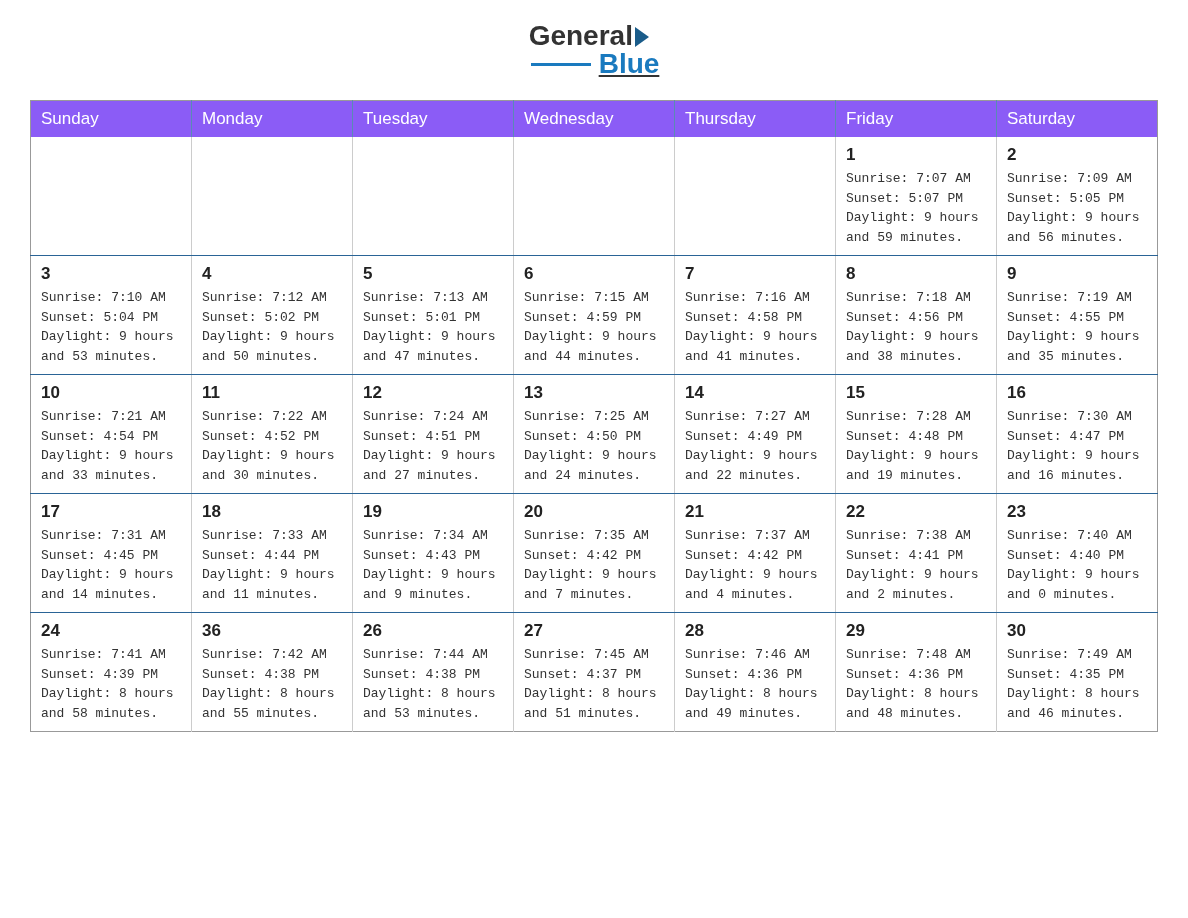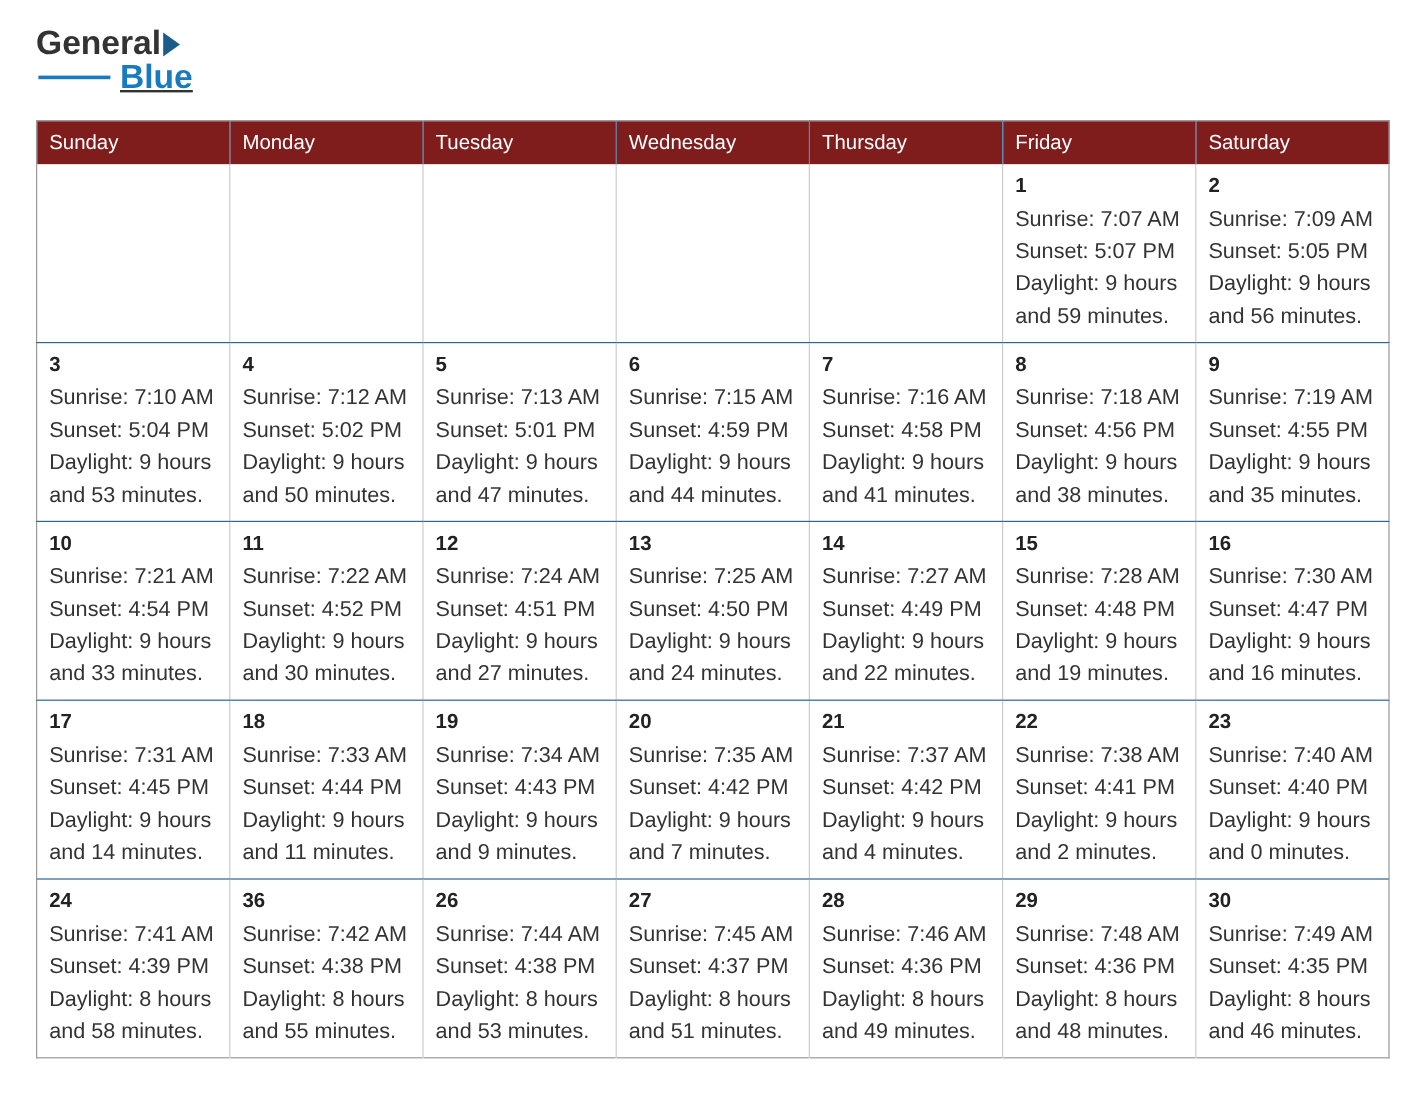--- a/index.html
+++ b/index.html
@@ -6,21 +6,21 @@
     body {
       font-family: Arial, sans-serif;
       background: #fff;
       color: #333;
       padding: 20px 30px;
       width: 1188px;
       min-height: 918px;
     }
     .header {
       display: flex;
-      justify-content: flex-start;
+      justify-content: center;
       align-items: flex-start;
       margin-bottom: 20px;
     }
     .logo {
       display: flex;
       flex-direction: column;
       align-items: flex-start;
     }
     .logo-text {
       display: flex;
@@ -57,21 +57,21 @@
       font-size: 22px;
       color: #555;
       margin-top: 4px;
     }
     .calendar {
       width: 100%;
       border-collapse: collapse;
       border: 1px solid #999;
     }
     .calendar th {
-      background-color: #7f1d1d;
+      background-color: #8b5cf6;
       color: #fff;
       padding: 8px 10px;
       text-align: left;
       font-size: 17px;
       font-weight: normal;
       border-right: 1px solid #5a8ab5;
     }
     .calendar th:last-child { border-right: none; }
     .calendar td {
       vertical-align: top;
@@ -84,23 +84,24 @@
     }
     .calendar td:last-child { border-right: none; }
     .calendar tr:last-child td { border-bottom: none; }
     .day-number {
       font-size: 17px;
       font-weight: bold;
       color: #222;
       margin-bottom: 4px;
     }
     .day-info {
-      font-size: 18px;
+      font-size: 13px;
       color: #333;
       line-height: 1.5;
+      font-family: Liberation Mono, monospace;
     }
     .empty-cell { background: #f5f5f5; }
     .logo-line2 {
       display: flex;
       align-items: center;
       margin-top: -4px;
       margin-left: 2px;
       text-decoration: underline;
     }
     .logo-underline {

